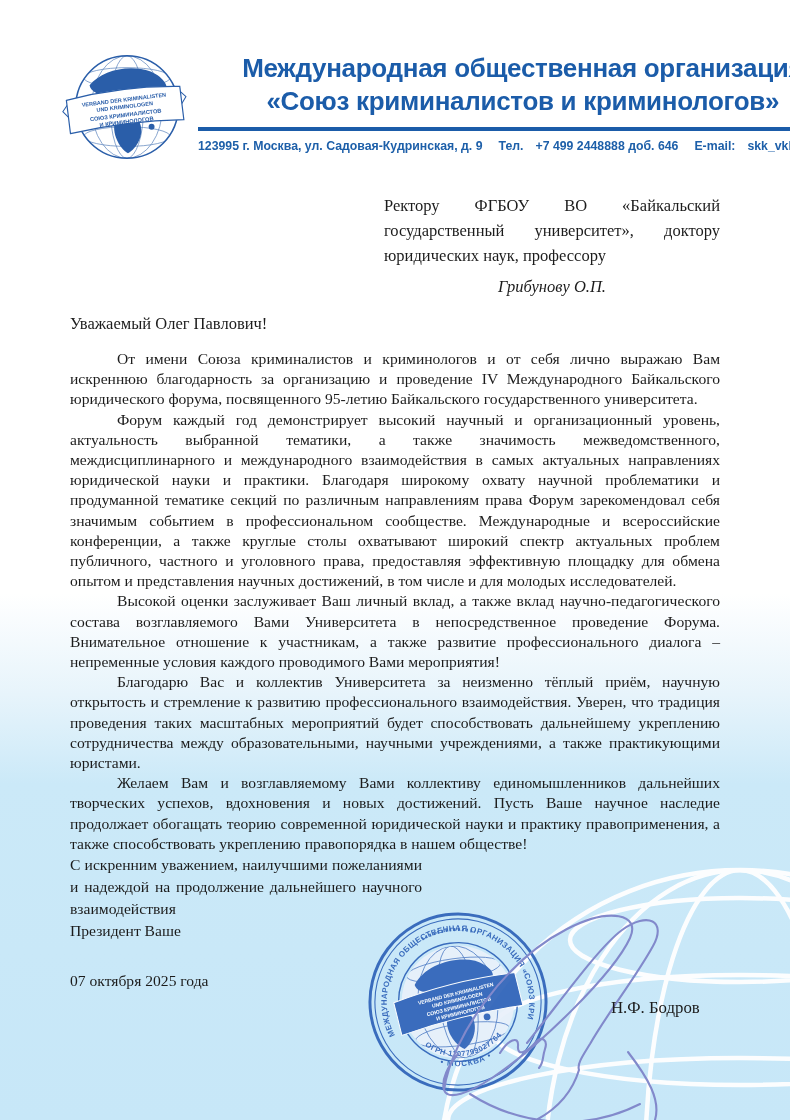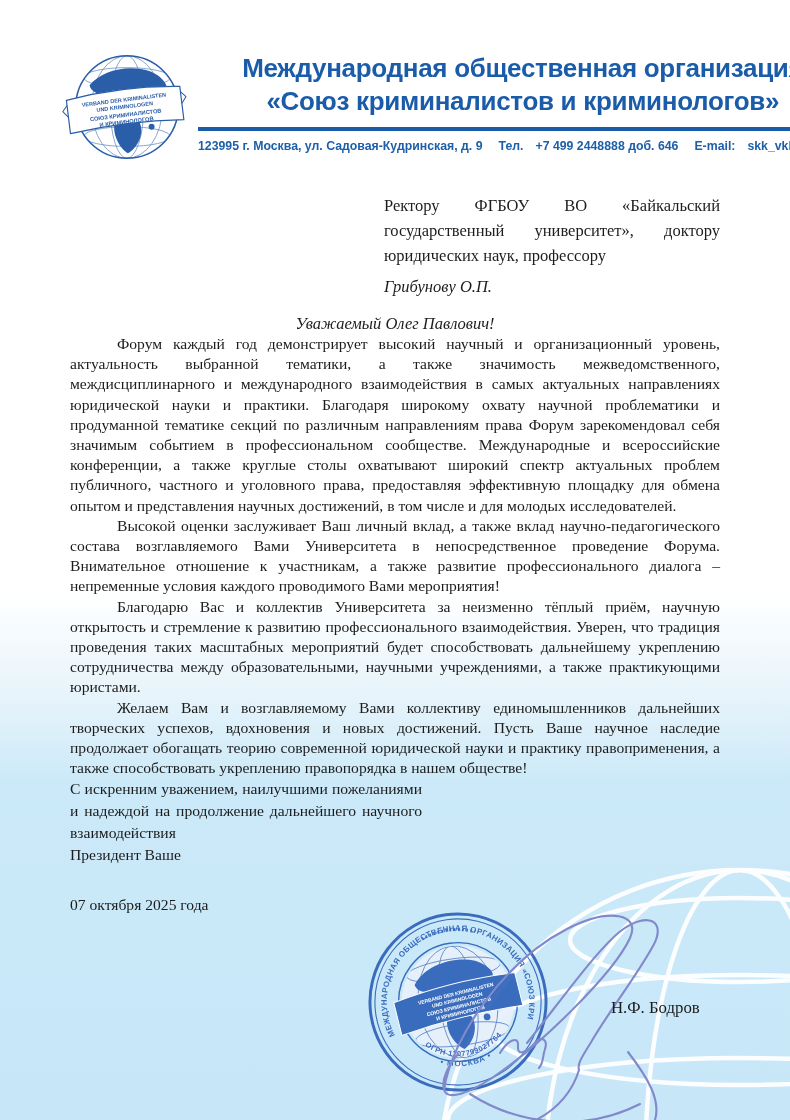--- a/index.html
+++ b/index.html
@@ -30,23 +30,23 @@
   .contact .lbl{font-weight:700;}
   .contact .grp{display:flex;gap:12px;}
   
   .letter{padding:0 70px;}
   .recipient{
     width:336px;margin:19px 0 0 auto;
     font-size:16.5px;line-height:25px;text-align:justify;
   }
   .recipient-name{
     width:336px;margin:9px 0 0 auto;
-    font-style:italic;font-size:16.5px;text-align:left;
-  }
-  .salutation{margin-top:17px;text-align:center;font-style:italic;font-size:16.5px;}
+    font-style:italic;font-size:16.5px;text-align:center;
+  }
+  .salutation{margin-top:17px;font-size:16.5px;}
   .para{margin:0;font-size:15.6px;line-height:20.2px;text-align:justify;text-indent:47px;}
   .para.first{margin-top:15px;}
   
   .closing{width:352px;}
   .regards{margin:0;font-size:15.6px;line-height:22px;text-align:justify;}
   .position{margin:0;font-size:15.6px;line-height:22px;}
   .date{margin-top:30px;font-size:15.6px;}
   .signer-name{
     position:absolute;left:611px;top:998px;z-index:5;
     font-size:16.8px;color:#1c1c1c;
@@ -131,20 +131,21 @@
         </div>
       </div>
     </header>
 
     <div class="letter">
       <div class="recipient">Ректору ФГБОУ ВО «Байкальский государственный университет», доктору юридических наук, профессору</div>
       <div class="recipient-name">Грибунову О.П.</div>
 
       <div class="salutation">Уважаемый Олег Павлович!</div>
 
+      <p class="para first">От имени Союза криминалистов и криминологов и от себя лично выражаю Вам искреннюю благодарность за организацию и проведение IV Международного Байкальского юридического форума, посвященного 95-летию Байкальского государственного университета.</p>
       <p class="para">Форум каждый год демонстрирует высокий научный и организационный уровень, актуальность выбранной тематики, а также значимость межведомственного, междисциплинарного и международного взаимодействия в самых актуальных направлениях юридической науки и практики. Благодаря широкому охвату научной проблематики и продуманной тематике секций по различным направлениям права Форум зарекомендовал себя значимым событием в профессиональном сообществе. Международные и всероссийские конференции, а также круглые столы охватывают широкий спектр актуальных проблем публичного, частного и уголовного права, предоставляя эффективную площадку для обмена опытом и представления научных достижений, в том числе и для молодых исследователей.</p>
       <p class="para">Высокой оценки заслуживает Ваш личный вклад, а также вклад научно-педагогического состава возглавляемого Вами Университета в непосредственное проведение Форума. Внимательное отношение к участникам, а также развитие профессионального диалога – непременные условия каждого проводимого Вами мероприятия!</p>
       <p class="para">Благодарю Вас и коллектив Университета за неизменно тёплый приём, научную открытость и стремление к развитию профессионального взаимодействия. Уверен, что традиция проведения таких масштабных мероприятий будет способствовать дальнейшему укреплению сотрудничества между образовательными, научными учреждениями, а также практикующими юристами.</p>
       <p class="para">Желаем Вам и возглавляемому Вами коллективу единомышленников дальнейших творческих успехов, вдохновения и новых достижений. Пусть Ваше научное наследие продолжает обогащать теорию современной юридической науки и практику правоприменения, а также способствовать укреплению правопорядка в нашем обществе!</p>
 
       <div class="closing">
         <p class="regards">С искренним уважением, наилучшими пожеланиями и надеждой на продолжение дальнейшего научного взаимодействия</p>
         <p class="position">Президент Ваше</p>
         <div class="date">07 октября 2025 года</div>
       </div>

